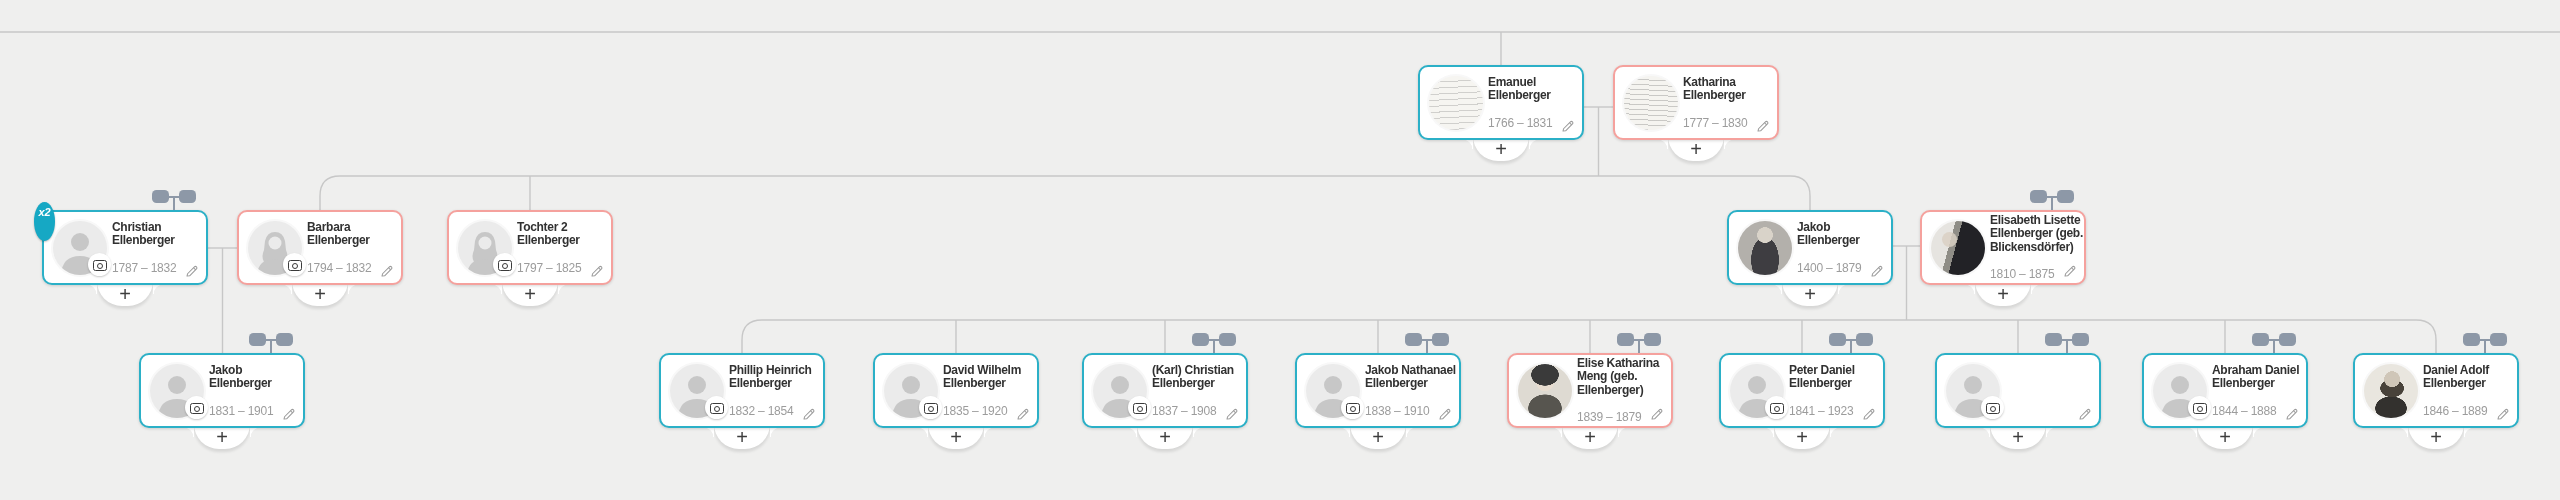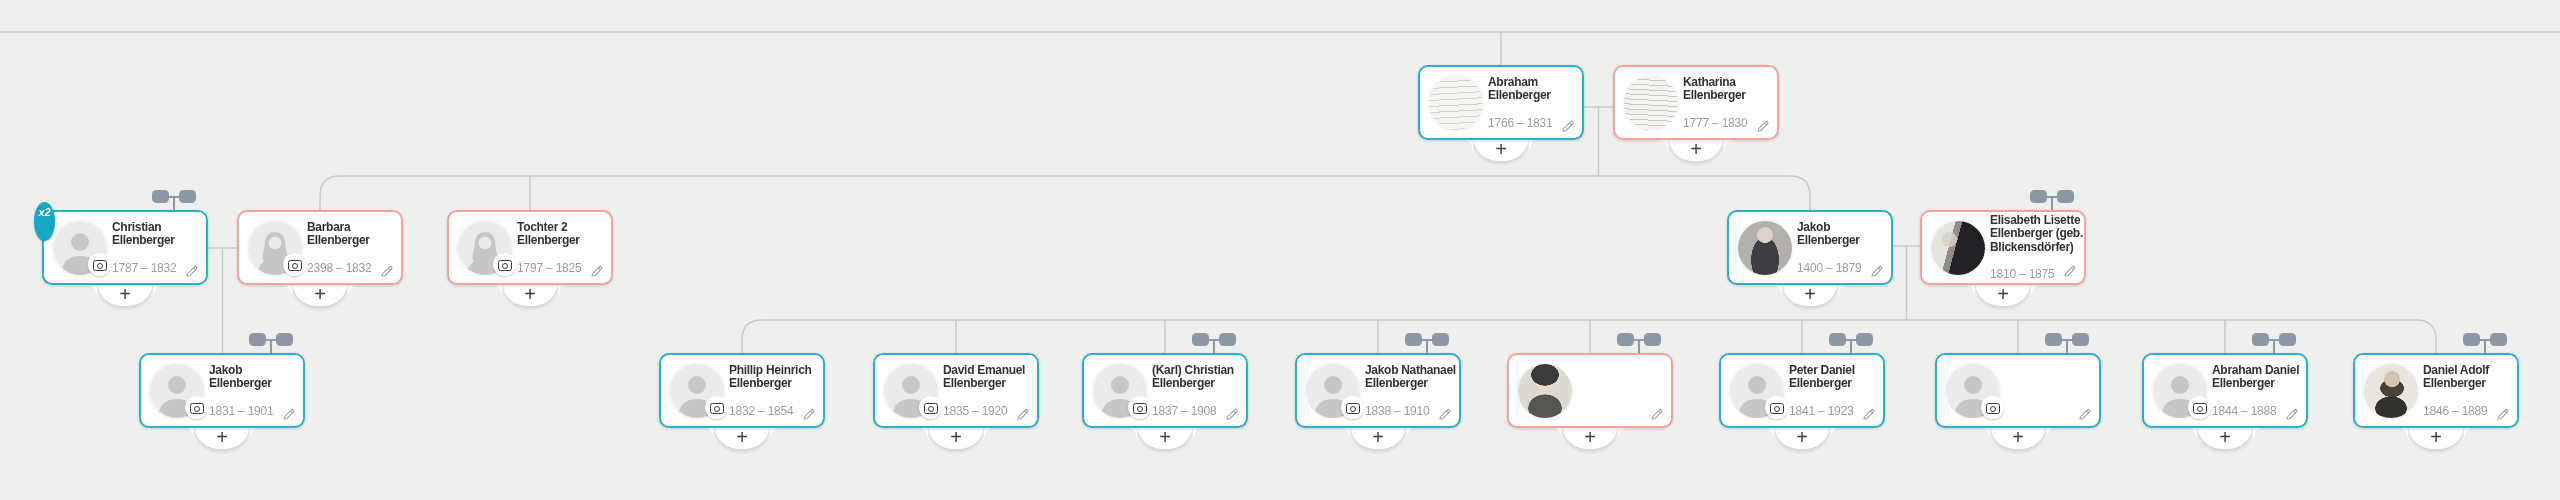--- a/index.html
+++ b/index.html
@@ -91,21 +91,21 @@
   </svg>
   <div id="cards">
       <div class="node teal" style="left: 1418px; top: 65px;">
     <div class="tab">
       <span>+</span>
     </div>
     <div class="card">
       <div class="avatar photo-doc"></div>
 
       <div class="info">
-        <div class="pname">Abraham Ellenberger</div>
+        <div class="pname">Emanuel Ellenberger</div>
         <div class="pdates">1766 – 1831</div>
       </div>
       <div class="edit">
         <svg viewBox="0 0 16 16" width="15" height="15">
               <path d="M3.2 12.9 L3.8 10.4 L11.1 3.1 a1.55 1.55 0 0 1 2.2 2.2 L6 12.6 L3.2 12.9 Z" fill="none" stroke="#9a9a9a" stroke-width="1.1" stroke-linejoin="round"></path>
               <path d="M10.2 4 l2.2 2.2" stroke="#9a9a9a" stroke-width="1.1"></path>
             </svg>
       </div>
     </div>
 
@@ -167,21 +167,21 @@
       <div class="avatar">
             <svg viewBox="0 0 54 54" width="54" height="54">
               <path d="M16 41 Q13 36 16 29 L17 20 Q19 11 27 11 Q35 11 37 20 L38 29 Q41 36 38 41 Q33 44 27 44 Q21 44 16 41 Z" fill="#c7c7c7"></path>
               <circle cx="27" cy="22" r="6.5" fill="#ebebeb"></circle>
               <path d="M9 56 Q9 38 27 38 Q45 38 45 56 Z" fill="#c7c7c7"></path>
             </svg>
           </div>
       <div class="cam"></div>
       <div class="info">
         <div class="pname">Barbara Ellenberger</div>
-        <div class="pdates">2398 – 1832</div>
+        <div class="pdates">1794 – 1832</div>
       </div>
       <div class="edit">
         <svg viewBox="0 0 16 16" width="15" height="15">
               <path d="M3.2 12.9 L3.8 10.4 L11.1 3.1 a1.55 1.55 0 0 1 2.2 2.2 L6 12.6 L3.2 12.9 Z" fill="none" stroke="#9a9a9a" stroke-width="1.1" stroke-linejoin="round"></path>
               <path d="M10.2 4 l2.2 2.2" stroke="#9a9a9a" stroke-width="1.1"></path>
             </svg>
       </div>
     </div>
 
   </div>
@@ -315,21 +315,21 @@
     </div>
     <div class="card">
       <div class="avatar">
             <svg viewBox="0 0 54 54" width="54" height="54">
               <circle cx="27" cy="21" r="9" fill="#c7c7c7"></circle>
               <path d="M8 56 Q8 35 27 35 Q46 35 46 56 Z" fill="#c7c7c7"></path>
             </svg>
           </div>
       <div class="cam"></div>
       <div class="info">
-        <div class="pname">David Emanuel Ellenberger</div>
+        <div class="pname">David Wilhelm Ellenberger</div>
         <div class="pdates">1835 – 1920</div>
       </div>
       <div class="edit">
         <svg viewBox="0 0 16 16" width="15" height="15">
               <path d="M3.2 12.9 L3.8 10.4 L11.1 3.1 a1.55 1.55 0 0 1 2.2 2.2 L6 12.6 L3.2 12.9 Z" fill="none" stroke="#9a9a9a" stroke-width="1.1" stroke-linejoin="round"></path>
               <path d="M10.2 4 l2.2 2.2" stroke="#9a9a9a" stroke-width="1.1"></path>
             </svg>
       </div>
     </div>
 
@@ -392,20 +392,24 @@
       <span class="cr r"></span>
     </div>
   </div>
       <div class="node red" style="left: 1507px; top: 353px;">
     <div class="tab">
       <span>+</span>
     </div>
     <div class="card">
       <div class="avatar photo-woman"></div>
 
+      <div class="info">
+        <div class="pname">Elise Katharina Meng (geb. Ellenberger)</div>
+        <div class="pdates">1839 – 1879</div>
+      </div>
       <div class="edit">
         <svg viewBox="0 0 16 16" width="15" height="15">
               <path d="M3.2 12.9 L3.8 10.4 L11.1 3.1 a1.55 1.55 0 0 1 2.2 2.2 L6 12.6 L3.2 12.9 Z" fill="none" stroke="#9a9a9a" stroke-width="1.1" stroke-linejoin="round"></path>
               <path d="M10.2 4 l2.2 2.2" stroke="#9a9a9a" stroke-width="1.1"></path>
             </svg>
       </div>
     </div>
 
     <div class="couple">
       <span class="cr l"></span>

